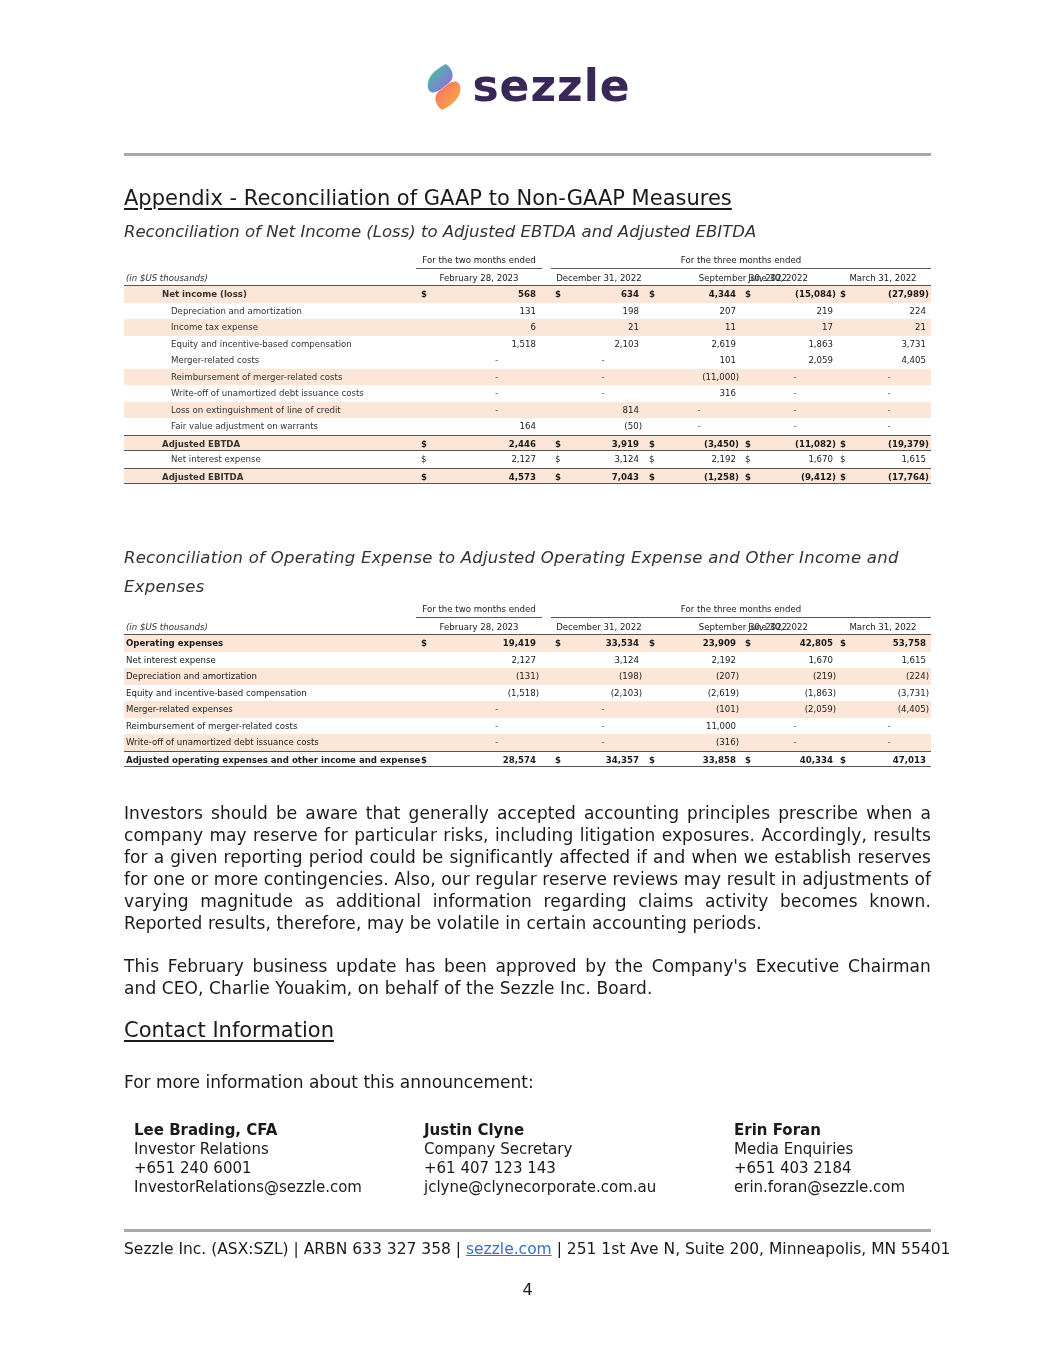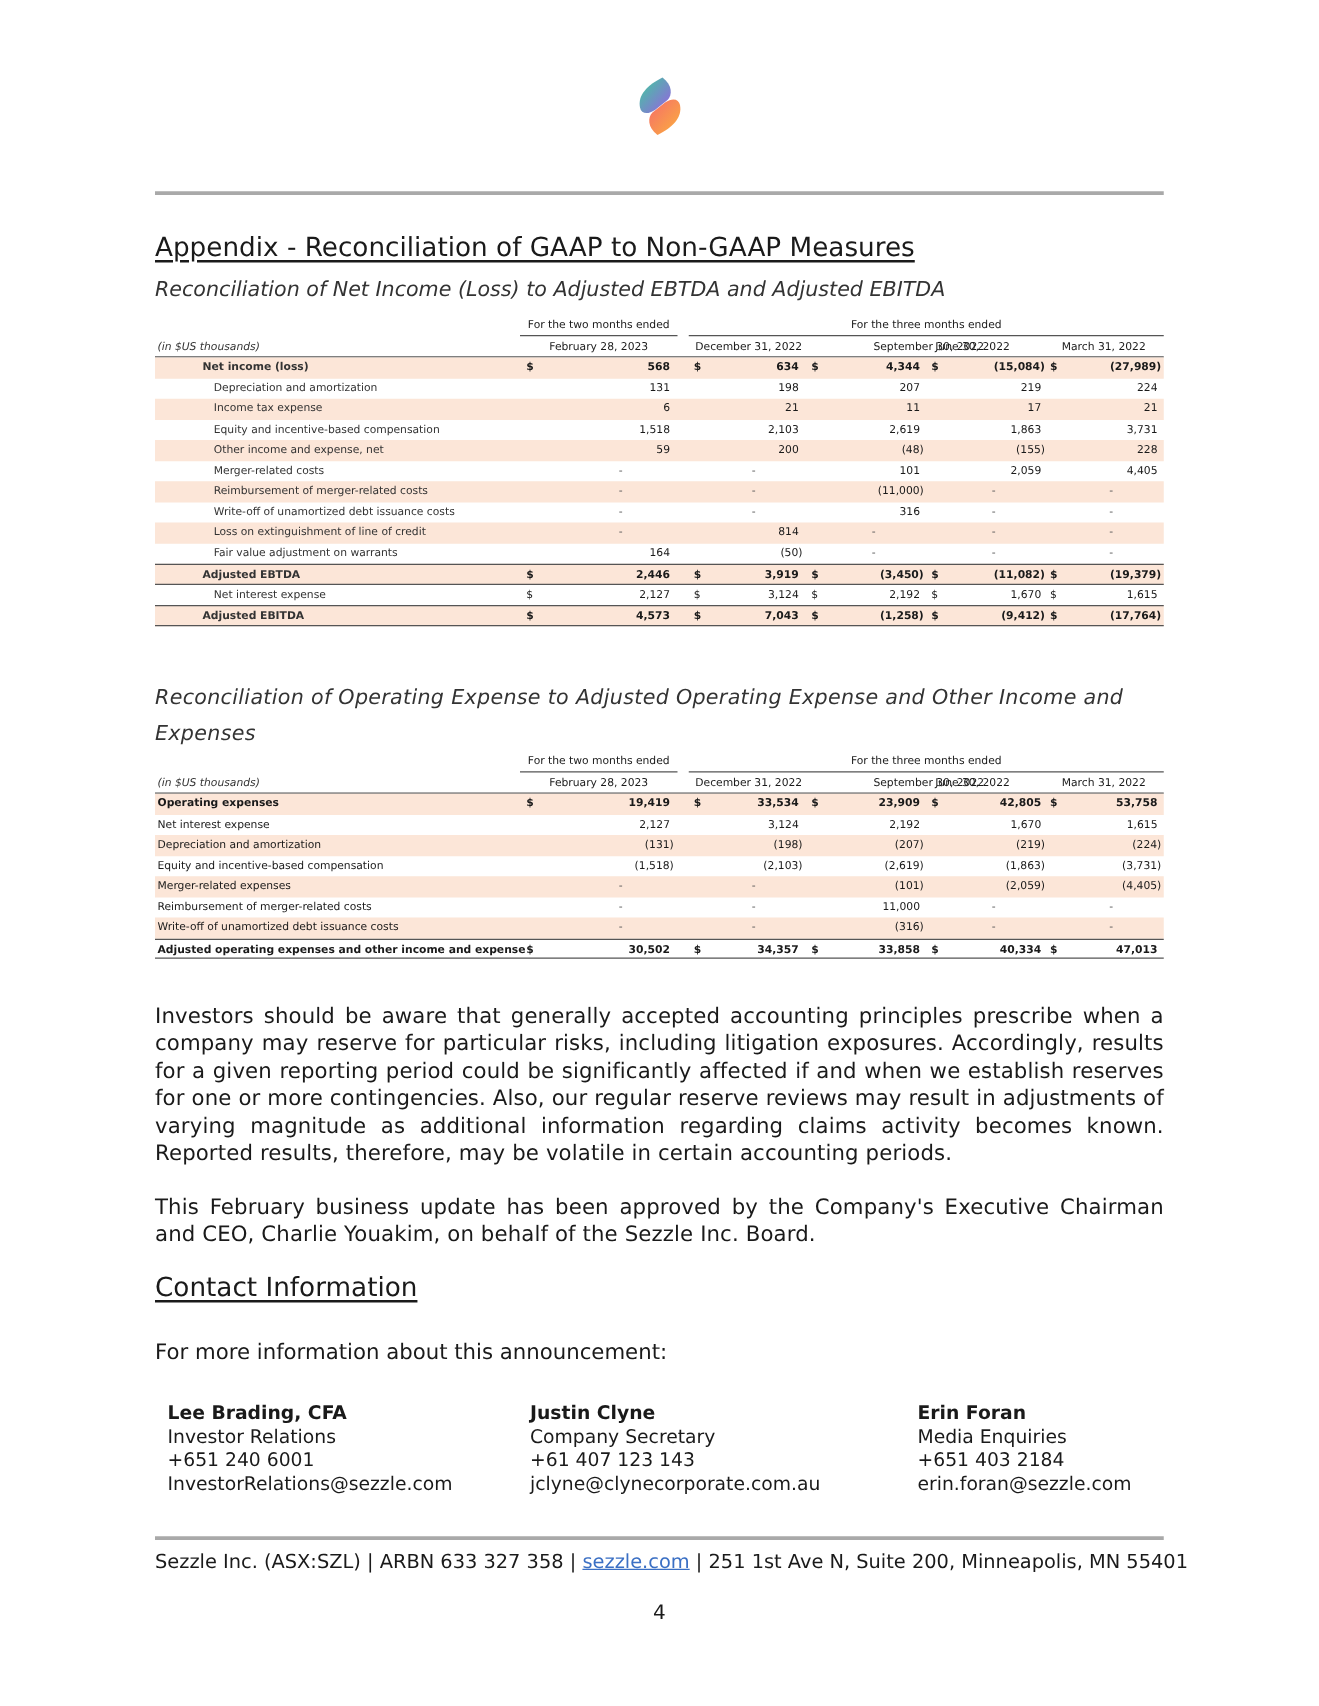--- a/index.html
+++ b/index.html
@@ -90,20 +90,21 @@
           </linearGradient>
           <linearGradient id="gb" x1="0" y1="0" x2="1" y2="1">
             <stop offset="0" stop-color="#f56b6b"></stop>
               <stop offset="1" stop-color="#fbb13c"></stop>
           </linearGradient>
         </defs>
         <path d="M22 2 C10 8 2 16 4 26 C5 31 10 32 16 28 L26 20 C30 16 30 8 22 2 Z" fill="url(#ga)"></path>
         <path d="M18 48 C30 42 38 34 36 24 C35 19 30 18 24 22 L14 30 C10 34 10 42 18 48 Z" fill="url(#gb)"></path>
       </svg>
     </span>
+    <span class="logo-word">sezzle</span>
   </div>
 </div>
 <div class="rule-top"></div>
 
 <div class="h-appendix">Appendix - Reconciliation of GAAP to Non-GAAP Measures</div>
 <div class="h-sub h-sub1">Reconciliation of Net Income (Loss) to Adjusted EBTDA and Adjusted EBITDA</div>
 
 <div class="tbl tbl1">
   <div class="grp" style="position:relative;">
     <span class="g1">For the two months ended</span>
@@ -148,28 +149,20 @@
         <span class="val c4" style="padding-right: 3px;">21</span>
       </div>
       <div class="row">
         <span class="lbl ind">Equity and incentive-based compensation</span>
         <span class="val c0" style="padding-right: 3px;">1,518</span>
         <span class="val c1" style="padding-right: 3px;">2,103</span>
         <span class="val c2" style="padding-right: 3px;">2,619</span>
         <span class="val c3" style="padding-right: 3px;">1,863</span>
         <span class="val c4" style="padding-right: 3px;">3,731</span>
       </div>
-      <div class="row shade">
-        <span class="lbl ind">Other income and expense, net</span>
-        <span class="val c0" style="padding-right: 3px;">59</span>
-        <span class="val c1" style="padding-right: 3px;">200</span>
-        <span class="val c2" style="padding-right: 0px;">(48)</span>
-        <span class="val c3" style="padding-right: 0px;">(155)</span>
-        <span class="val c4" style="padding-right: 3px;">228</span>
-      </div>
       <div class="row">
         <span class="lbl ind">Merger-related costs</span>
         <span class="val c0" style="text-align: center; color: rgb(85, 85, 85);">-</span>
         <span class="val c1" style="text-align: center; color: rgb(85, 85, 85);">-</span>
         <span class="val c2" style="padding-right: 3px;">101</span>
         <span class="val c3" style="padding-right: 3px;">2,059</span>
         <span class="val c4" style="padding-right: 3px;">4,405</span>
       </div>
       <div class="row shade">
         <span class="lbl ind">Reimbursement of merger-related costs</span>
@@ -318,21 +311,21 @@
         <span class="lbl">Write-off of unamortized debt issuance costs</span>
         <span class="val c0" style="text-align: center; color: rgb(85, 85, 85);">-</span>
         <span class="val c1" style="text-align: center; color: rgb(85, 85, 85);">-</span>
         <span class="val c2" style="padding-right: 0px;">(316)</span>
         <span class="val c3" style="text-align: center; color: rgb(85, 85, 85);">-</span>
         <span class="val c4" style="text-align: center; color: rgb(85, 85, 85);">-</span>
       </div>
       <div class="row bold total">
         <span class="lbl">Adjusted operating expenses and other income and expense</span>
         <span class="cur c0">$</span>
-        <span class="val c0" style="padding-right: 3px;">30,502</span>
+        <span class="val c0" style="padding-right: 3px;">28,574</span>
         <span class="cur c1">$</span>
         <span class="val c1" style="padding-right: 3px;">34,357</span>
         <span class="cur c2">$</span>
         <span class="val c2" style="padding-right: 3px;">33,858</span>
         <span class="cur c3">$</span>
         <span class="val c3" style="padding-right: 3px;">40,334</span>
         <span class="cur c4">$</span>
         <span class="val c4" style="padding-right: 3px;">47,013</span>
       </div>
     </div>

